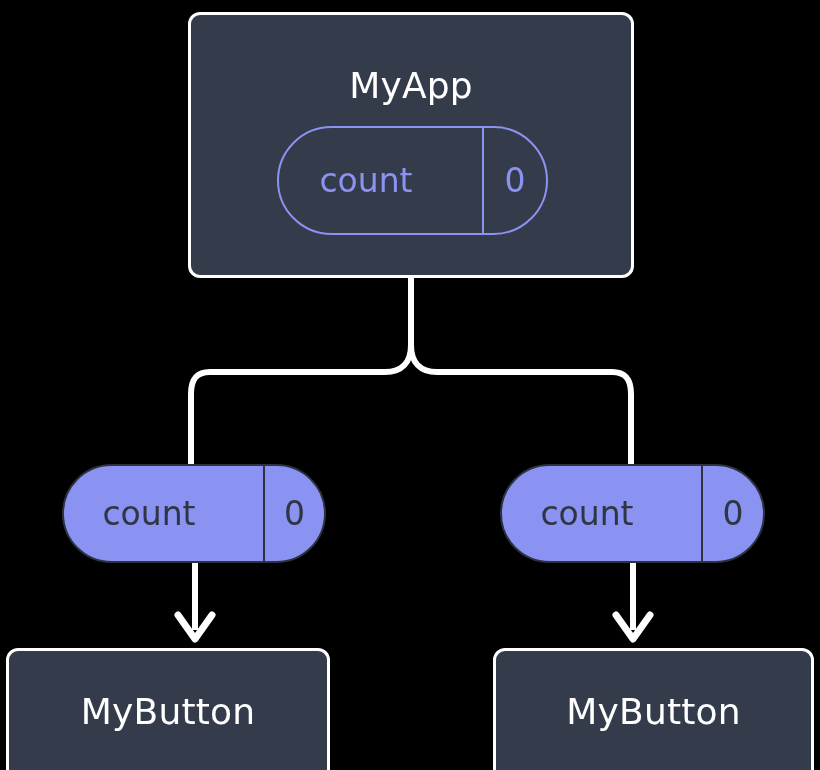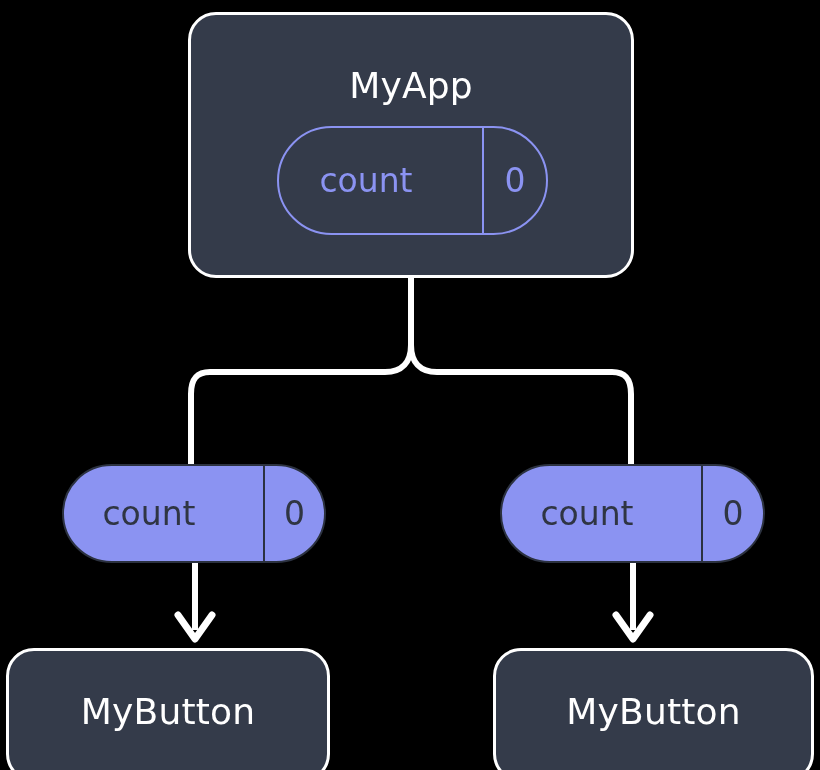--- a/index.html
+++ b/index.html
@@ -27,21 +27,21 @@
     height: 770px;
     pointer-events: none;
   }
 
   
   .node-box {
     position: absolute;
     box-sizing: border-box;
     background: #343b4a;
     border: 3px solid #ffffff;
-    border-radius: 28px;
+    border-radius: 12px;
   }
   .node-title {
     position: absolute;
     left: 0;
     right: 0;
     text-align: center;
     color: #ffffff;
     font-size: 36px;
     letter-spacing: 0.2px;
     white-space: nowrap;

